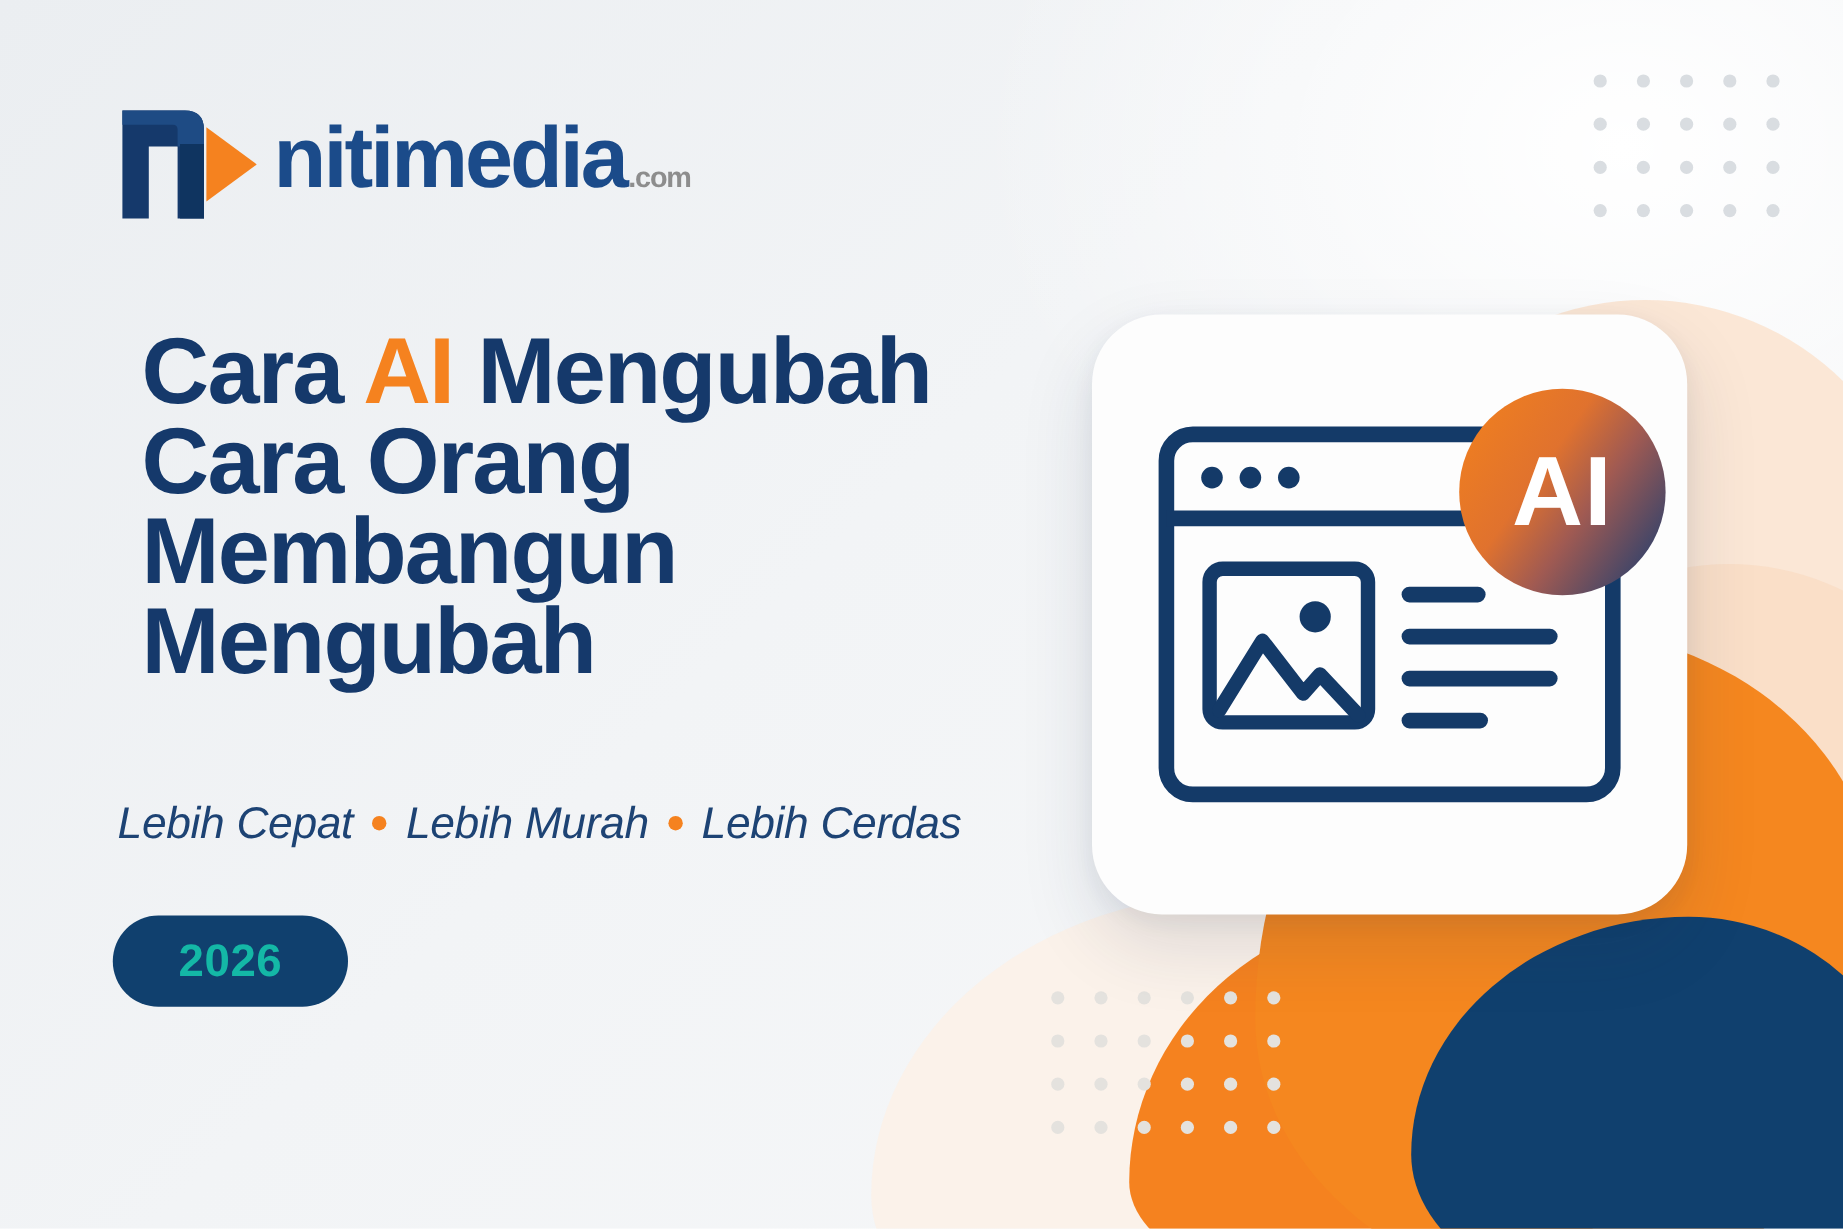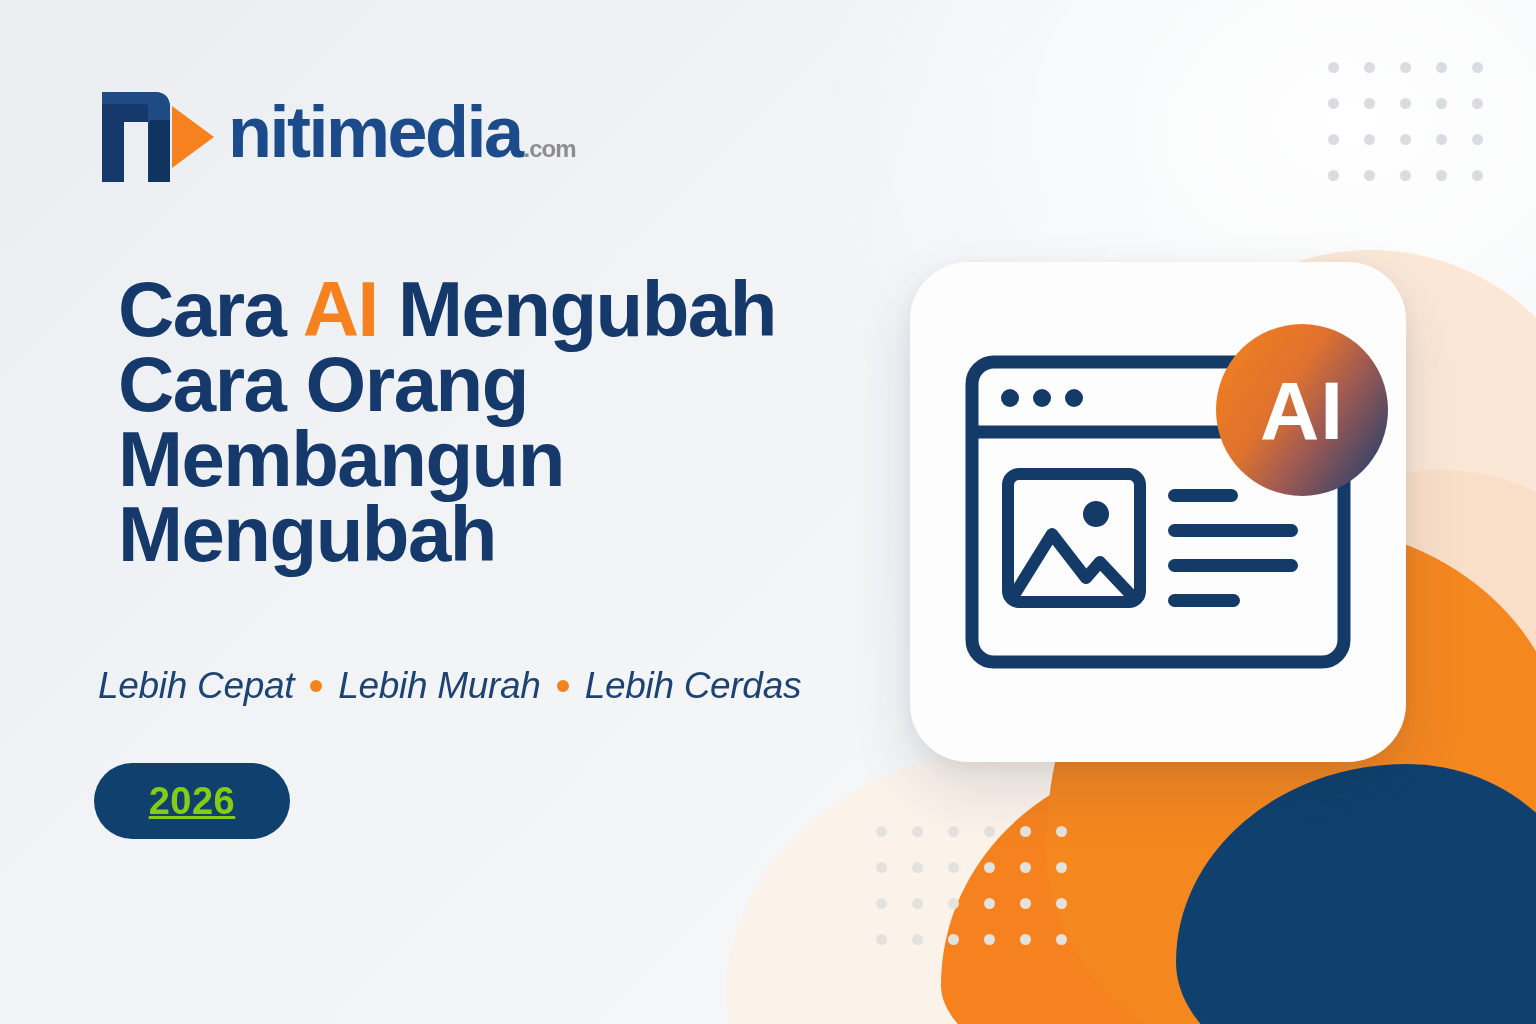--- a/index.html
+++ b/index.html
@@ -104,21 +104,21 @@
   #subtitle .sep {
     width:12px; height:12px; border-radius:50%;
     background:#f5821f; display:inline-block; flex:none;
   }
 
   #year-badge {
     position:absolute; top:763px; left:94px;
     min-width:196px; height:76px;
     background:#10406e; border-radius:40px;
     display:flex; align-items:center; justify-content:center;
-    color:#84cc16; font-size:38px; font-weight:700; letter-spacing:.5px;text-decoration:underline;
+    color:#14b8a6; font-size:38px; font-weight:700; letter-spacing:.5px;
   }
 
   
   #art-card {
     position:absolute; left:910px; top:262px;
     width:496px; height:500px;
     background:#fdfdfd; border-radius:58px;
     box-shadow:0 26px 60px rgba(30,50,80,.13), 0 6px 18px rgba(30,50,80,.06);
     overflow:visible;
   }

